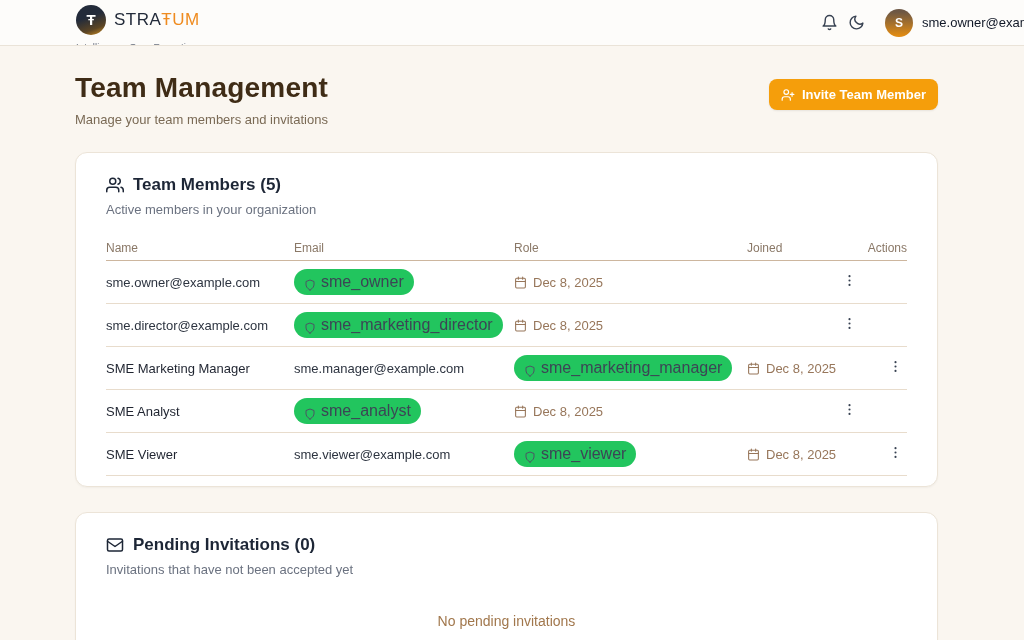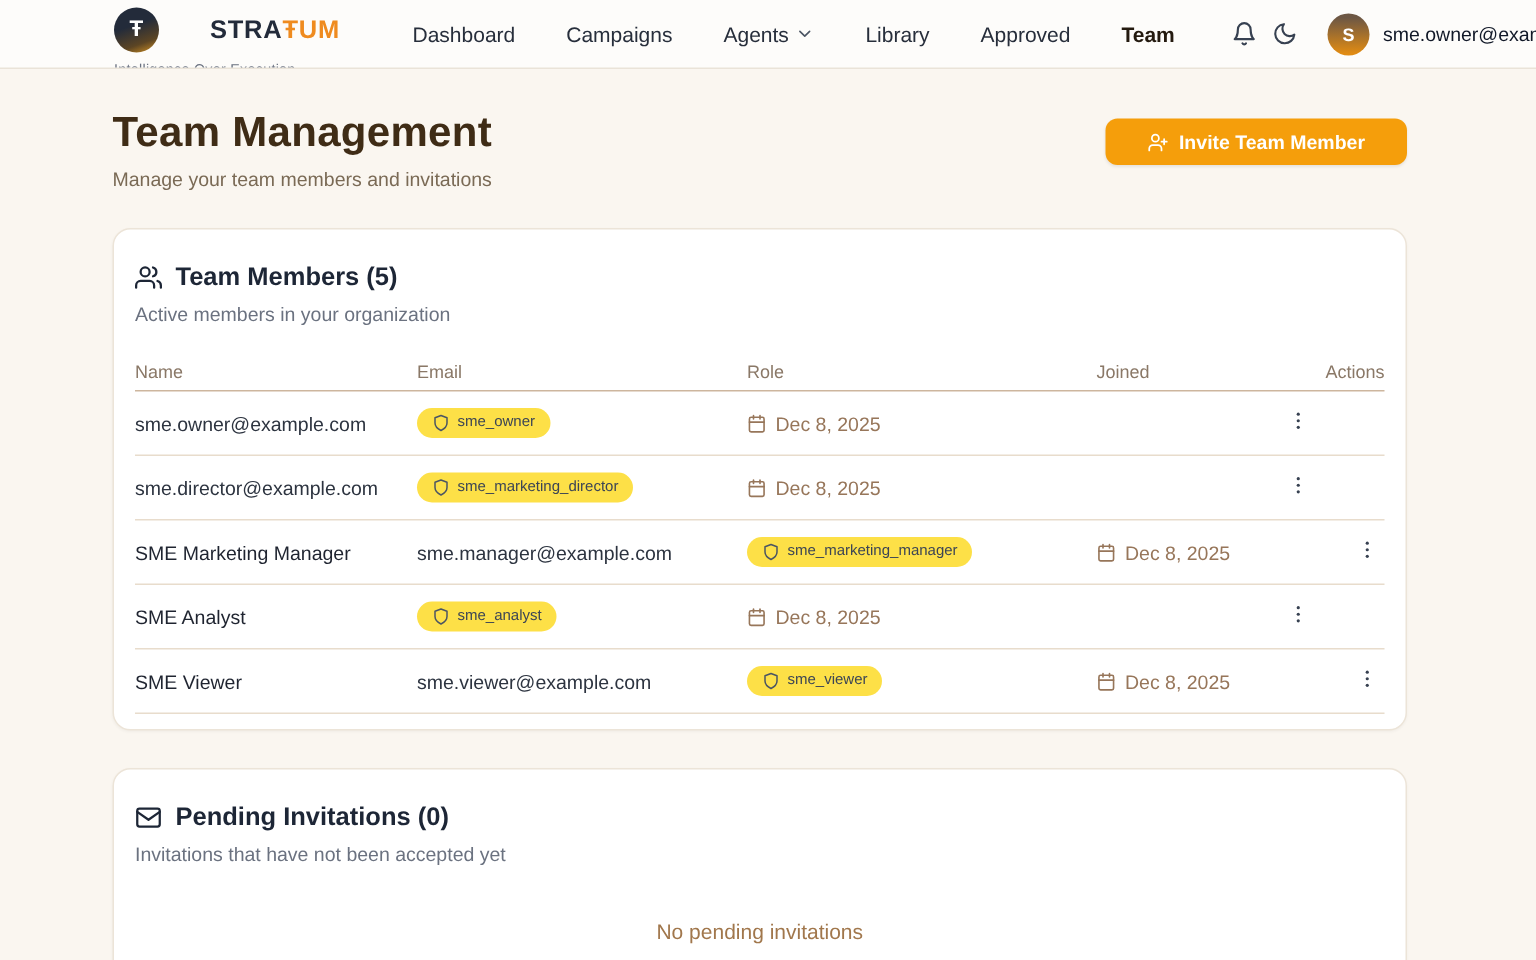--- a/index.html
+++ b/index.html
@@ -15,21 +15,21 @@
     display:flex; align-items:center; padding-left:76px; overflow:hidden;
     white-space:nowrap;
   }
   .brand { width:159px; position:relative; display:flex; align-items:center; gap:8px; }
   .logo-circle {
     width:30px; height:30px; border-radius:50%;
     background:linear-gradient(160deg,#232b3a 40%,#5c4524 75%,#f0a422 105%);
     color:#fff; display:flex; align-items:center; justify-content:center;
     font-size:15px; font-weight:700; flex:0 0 auto; margin-top:-6px;
   }
-  .brand-text { font-size:17px; font-weight:700; letter-spacing:.5px; margin-top:-6px;margin-left:26px; }
+  .brand-text { font-size:17px; font-weight:400; letter-spacing:.5px; margin-top:-6px; }
   .brand-primary { color:#232b3a; }
   .brand-secondary { color:#ef8b1f; }
   .tagline {
     position:absolute; left:0; top:30px; font-size:9.5px; color:#6b7280; letter-spacing:.2px;
   }
   .nav { display:flex; align-items:center; gap:34px; margin-left:40px; }
   .nav a {
     text-decoration:none; color:#272e3b; font-size:14px; font-weight:500;
     display:flex; align-items:center; gap:4px; cursor:pointer;
   }
@@ -65,27 +65,27 @@
   }
   
   .main { padding:26px 86px 0 75px; }
   .page-head { display:flex; align-items:flex-start; justify-content:space-between; }
   .page-title { font-size:28px; font-weight:800; color:#3f2c16; letter-spacing:.2px; }
   .page-subtitle { font-size:13px; color:#7a6a55; margin-top:8px; }
   .invite-btn {
     margin-top:7px; background:#f59e0b; color:#fff; border:none; cursor:pointer;
     font-family:inherit; font-size:13px; font-weight:600;
     display:flex; align-items:center; gap:7px;
-    padding:8px 28px; border-radius:8px; box-shadow:0 1px 2px rgba(0,0,0,.08);
+    padding:8px 12px; border-radius:8px; box-shadow:0 1px 2px rgba(0,0,0,.08);
   }
   .invite-btn svg { width:14px; height:14px; }
   
   .card {
     background:#fff; border:1px solid #ece4d8; border-radius:12px;
-    box-shadow:0 1px 2px rgba(0,0,0,.04); margin-top:25px; padding:22px 14px 10px;
+    box-shadow:0 1px 2px rgba(0,0,0,.04); margin-top:25px; padding:22px 30px 10px;
   }
   .card-title {
     display:flex; align-items:center; gap:9px;
     font-size:17px; font-weight:700; color:#1d2636;
   }
   .card-title svg { width:18px; height:18px; color:#1d2636; }
   .card-subtitle { font-size:13px; color:#6b7280; margin-top:7px; }
   
   .table { margin-top:18px; }
   .trow, .thead {
@@ -94,23 +94,23 @@
   }
   .thead {
     height:26px; font-size:12px; color:#8a7867; font-weight:500;
     border-bottom:1px solid #cdb69e;
   }
   .thead .col-actions { text-align:right; }
   .trow { height:43px; border-bottom:1px solid #e8dccc; font-size:13px; }
   .cell-name { color:#1f2430; font-weight:500; }
   .cell-email { color:#2d3440; }
   .badge {
-    display:inline-flex; align-items:flex-start; gap:5px;
-    background:#fde047; border-radius:9999px; padding:4px 10px;
-    font-size:10px; font-weight:500; color:#3c4555;
+    display:inline-flex; align-items:flex-end; gap:5px;
+    background:#22c55e; border-radius:9999px; padding:4px 10px;
+    font-size:16px; font-weight:500; color:#3c4555;
   }
   .badge svg { width:12px; height:12px; color:#4b5563; }
   .cell-joined { display:flex; align-items:center; gap:6px; color:#97765a; }
   .cell-joined svg { width:13px; height:13px; }
   .cell-actions { text-align:right; }
   .kebab {
     background:none; border:none; cursor:pointer; color:#374151; padding:4px;
   }
   .kebab svg { width:15px; height:15px; }
   
@@ -125,43 +125,20 @@
   <div class="brand">
     <div class="logo-circle">
       <span>Ŧ</span>
     </div>
     <div class="brand-text">
       <span class="brand-primary">STRA</span><span class="brand-secondary">ŦUM</span>
     </div>
     <div class="tagline">Intelligence Over Execution</div>
   </div>
 
-  <nav class="nav">
-    <a>
-        <span>Dashboard</span>
-      </a>
-    <a>
-        <span>Campaigns</span>
-      </a>
-    <a>
-        <span>Agents</span>
-      <svg class="chev" viewBox="0 0 24 24" fill="none" stroke="currentColor" stroke-width="2" stroke-linecap="round" stroke-linejoin="round">
-          <polyline points="6 9 12 15 18 9"></polyline>
-        </svg>
-    </a>
-    <a>
-        <span>Library</span>
-      </a>
-    <a>
-        <span>Approved</span>
-      </a>
-    <a class="active">
-        <span>Team</span>
-      </a>
-  </nav>
 
 
   <div class="right-group">
     <button class="icon-btn">
       <svg viewBox="0 0 24 24" fill="none" stroke="currentColor" stroke-width="2" stroke-linecap="round" stroke-linejoin="round">
           <path d="M18 8a6 6 0 0 0-12 0c0 7-3 9-3 9h18s-3-2-3-9"></path>
           <path d="M13.7 21a2 2 0 0 1-3.4 0"></path>
         </svg>
     </button>
     <button class="icon-btn">

